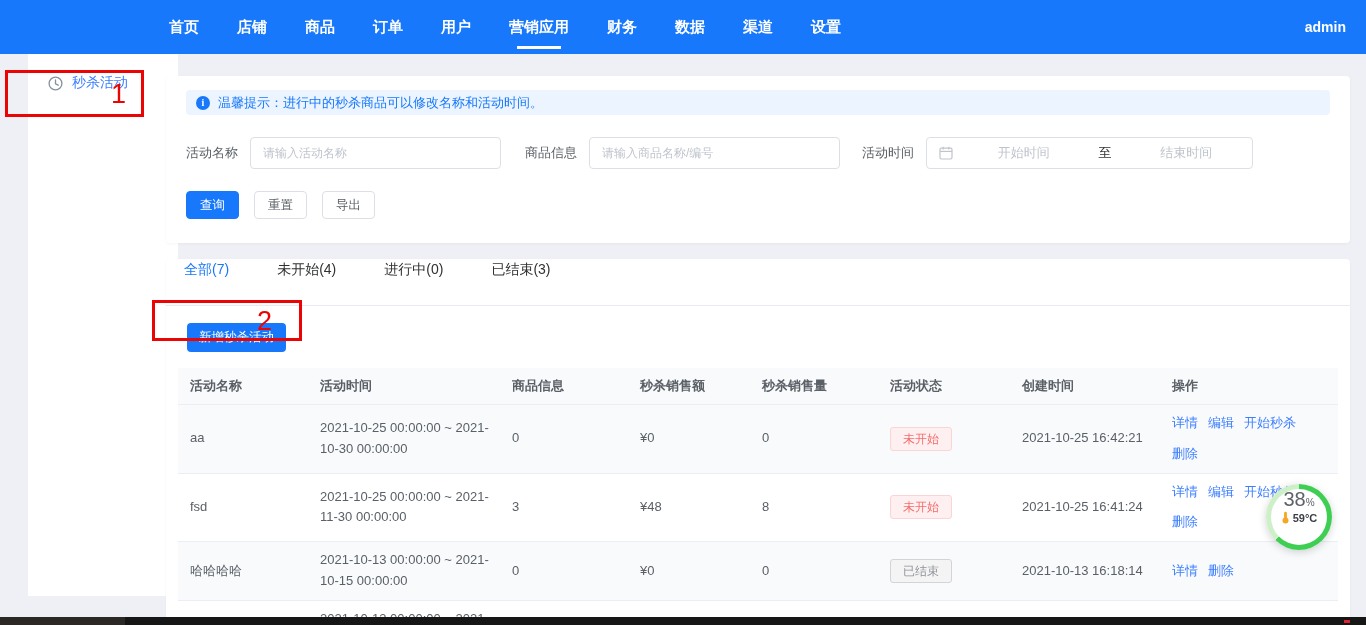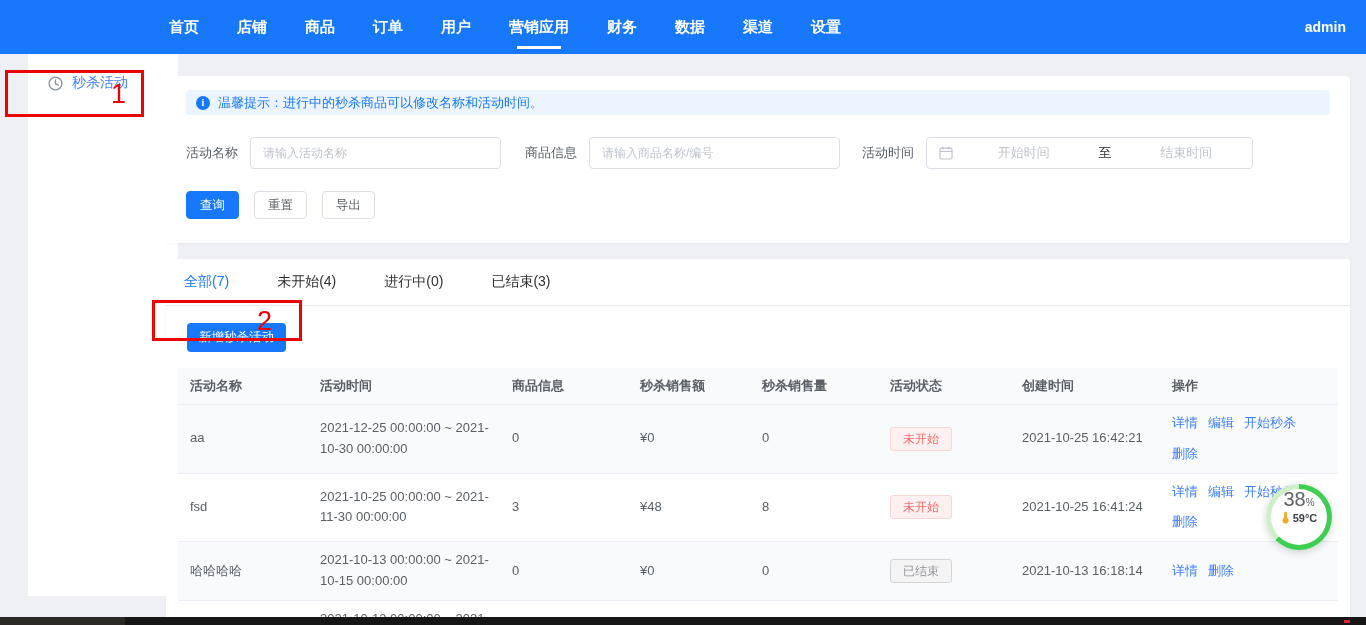--- a/index.html
+++ b/index.html
@@ -76,21 +76,21 @@
   .btn {
     height:28px; border-radius:4px; font-size:12.5px; display:flex; align-items:center;
     justify-content:center; padding:0 13px; cursor:pointer; border:1px solid #dcdfe6;
     background:#fff; color:#5a6066; font-family:"Liberation Sans",sans-serif;
   }
   .btn.primary { background:#1778fb; border-color:#1778fb; color:#fff; }
 
   
   .card2 { margin-top:16px; padding:0 0 0 0; min-height:400px; }
   .tabs {
-    display:flex; gap:48px; padding:14px 0 0 18px; height:47px;
+    display:flex; gap:48px; padding:2px 0 0 18px; height:47px;
     border-bottom:1px solid #e8eaf0; font-size:14px;
   }
   .tab { color:#303133; cursor:pointer; padding-bottom:14px; }
   .tab.active { color:#1778fb; }
 
   .add-row { height:62px; display:flex; align-items:center; padding-left:21px; }
   .btn-add {
     background:#1778fb; color:#fff; border:none; border-radius:4px; height:29px;
     padding:0 12px; font-size:12.5px; cursor:pointer; font-family:"Liberation Sans",sans-serif;
   }
@@ -236,21 +236,21 @@
         <div class="cell c-orders">商品信息</div>
         <div class="cell c-amount">秒杀销售额</div>
         <div class="cell c-qty">秒杀销售量</div>
         <div class="cell c-status">活动状态</div>
         <div class="cell c-created">创建时间</div>
         <div class="cell c-actions">操作</div>
       </div>
 
       <div class="t-row striped">
         <div class="cell c-name">aa</div>
-        <div class="cell c-time">2021-12-25 00:00:00 ~ 2021-10-30 00:00:00</div>
+        <div class="cell c-time">2021-10-25 00:00:00 ~ 2021-10-30 00:00:00</div>
         <div class="cell c-orders">0</div>
         <div class="cell c-amount">¥0</div>
         <div class="cell c-qty">0</div>
         <div class="cell c-status"><span class="badge red">未开始</span></div>
         <div class="cell c-created">2021-10-25 16:42:21</div>
         <div class="cell c-actions">
             <div class="links">
           <span class="link">详情</span>
           <span class="link">编辑</span>
           <span class="link">开始秒杀</span>

